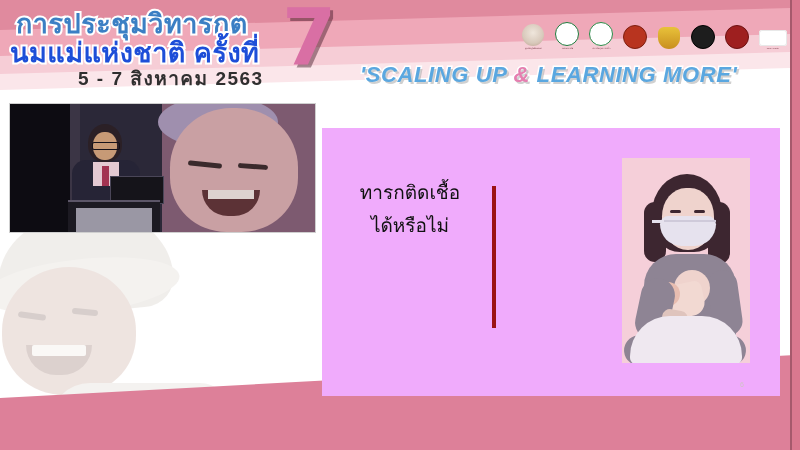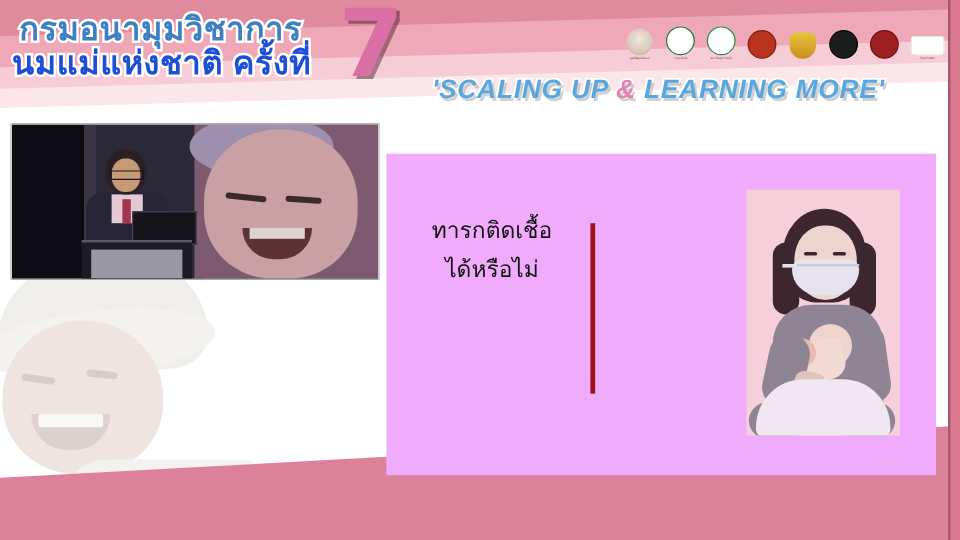--- a/index.html
+++ b/index.html
@@ -192,22 +192,23 @@
   </div>
 
   <div class="pagenum">6</div>
 
   <div class="header">
     <div class="hdr-band1"></div>
     <div class="hdr-band2"></div>
     <div class="hdr-band3"></div>
     <div class="hdr-band4"></div>
 
-    <div class="hdr-line1">กรมอนามุมวิชาการ</div>
+    <div class="hdr-line1">การประชุมวิทารกต</div>
     <div class="hdr-line2">นมแม่แห่งชาติ ครั้งที่</div>
+    <div class="hdr-date">5 - 7 สิงหาคม 2563</div>
     <div class="hdr-seven">7</div>
 
     <div class="tagline"><span>'SCALING UP </span><span class="amp">&amp;</span><span> LEARNING MORE'</span></div>
   </div>
 
   <div class="logos">
     <div class="logo">
       <span class="mark" style="background:radial-gradient(circle at 50% 40%, #efe6dc 0%, #d8c9bb 60%, #b79d8a 100%);"></span>
       <span class="cap">มูลนิธิศูนย์นมแม่</span>
     </div>

